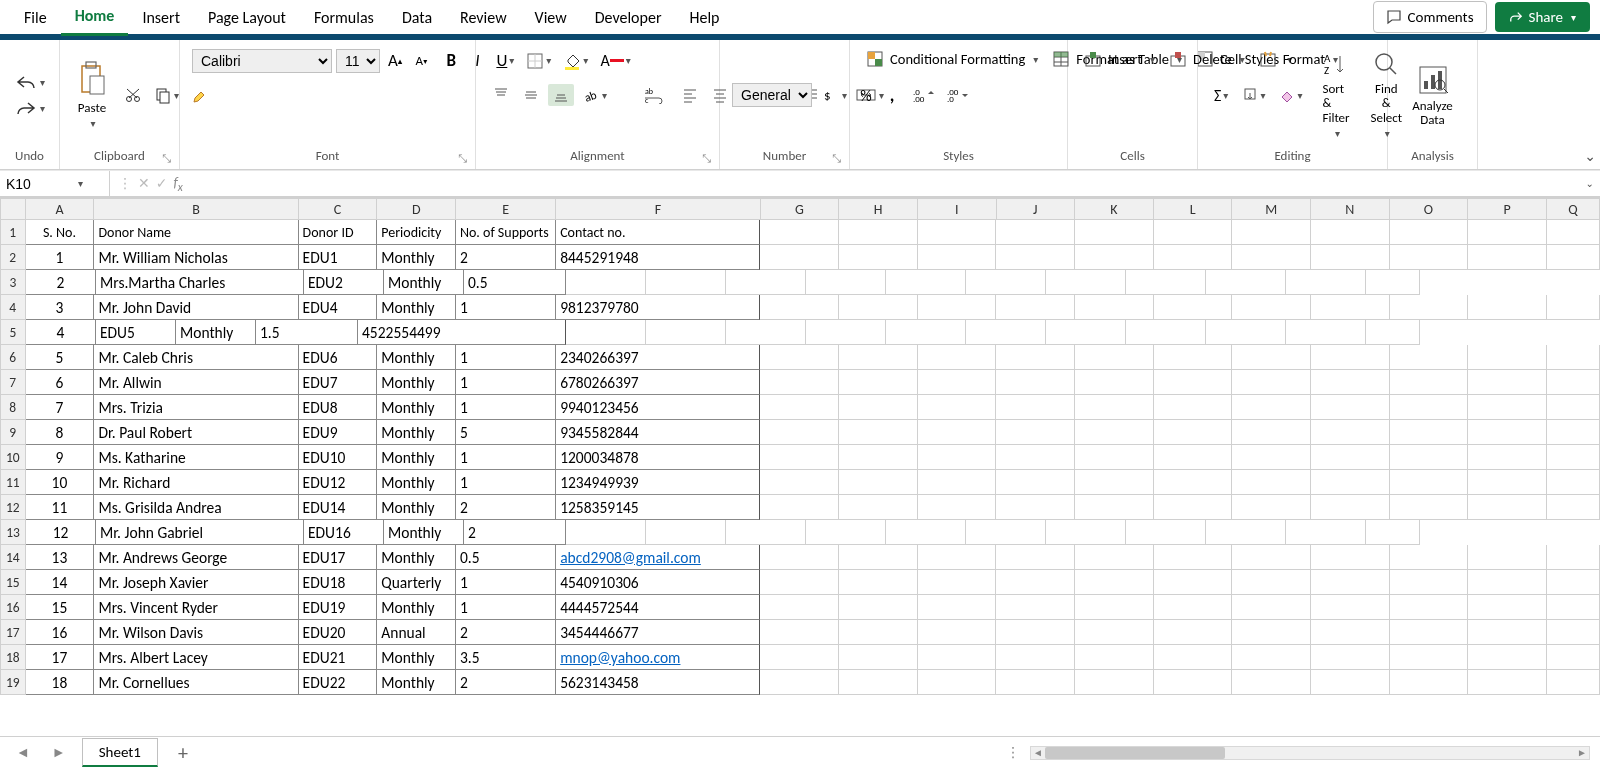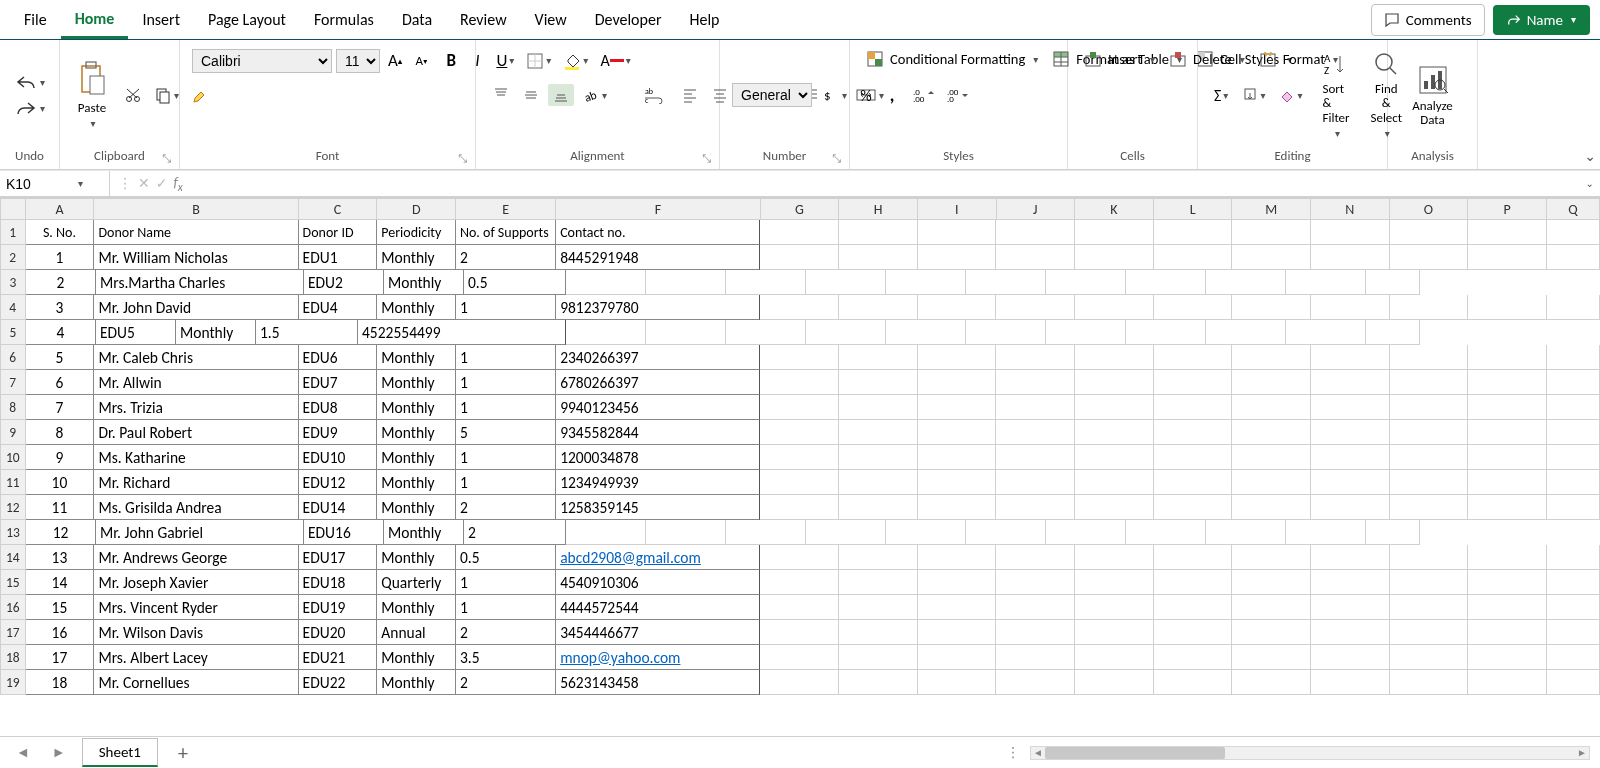--- a/index.html
+++ b/index.html
@@ -1,19 +1,19 @@
 <!DOCTYPE html>
 <html><head>
 <meta charset="utf-8">
 <style>
 * { box-sizing: border-box; margin: 0; padding: 0; }
 body { font-family: "Segoe UI", Calibri, sans-serif; font-size: 14px; background: #fff; overflow: hidden; width: 1600px; height: 768px; }
 
 
-.menubar { display: flex; align-items: center; height: 40px; padding: 0 10px; border-bottom: 1px solid #0c4a6e; }
+.menubar { display: flex; align-items: center; height: 40px; padding: 0 10px; border-bottom: 6px solid #0c4a6e; }
 .menu-item { padding: 8px 14px; font-size: 16px; cursor: pointer; }
 .menu-item.active { color: #107c41; font-weight: 600; border-bottom: 3px solid #107c41; }
 .menu-spacer { flex: 1; }
 .comments-btn { display: flex; align-items: center; gap: 6px; border: 1px solid #c0c0c0; border-radius: 4px; padding: 6px 12px; margin-right: 8px; cursor: pointer; font-size: 15px; }
 .share-btn { display: flex; align-items: center; gap: 6px; background: #107c41; color: #fff; border-radius: 4px; padding: 6px 14px; cursor: pointer; font-size: 15px; }
 
 
 .ribbon { display: flex; border-bottom: 1px solid #d0d0d0; height: 130px; background: #fff; }
 .ribbon-group { display: flex; flex-direction: column; border-right: 1px solid #e0e0e0; padding: 4px 8px; }
 .ribbon-group-body { flex: 1; display: flex; align-items: center; gap: 4px; }
@@ -87,21 +87,21 @@
         </svg>
       </span>
     <span>Comments</span>
   </div>
   <div class="share-btn">
     <span>
         <svg width="14" height="14" viewBox="0 0 16 16">
           <path d="M10 3l4 4-4 4M14 7H6a4 4 0 00-4 4v2" fill="none" stroke="#fff" stroke-width="1.5"></path>
         </svg>
       </span>
-    <span>Name</span>
+    <span>Share</span>
     <span class="dd" style="color:#fff">▾</span>
   </div>
 </div>
 
 <div class="ribbon">
 
   <div class="ribbon-group" style="width:60px">
     <div class="ribbon-group-body v-split">
       <div class="rbtn">
           <svg width="24" height="18" viewBox="0 0 24 18">

